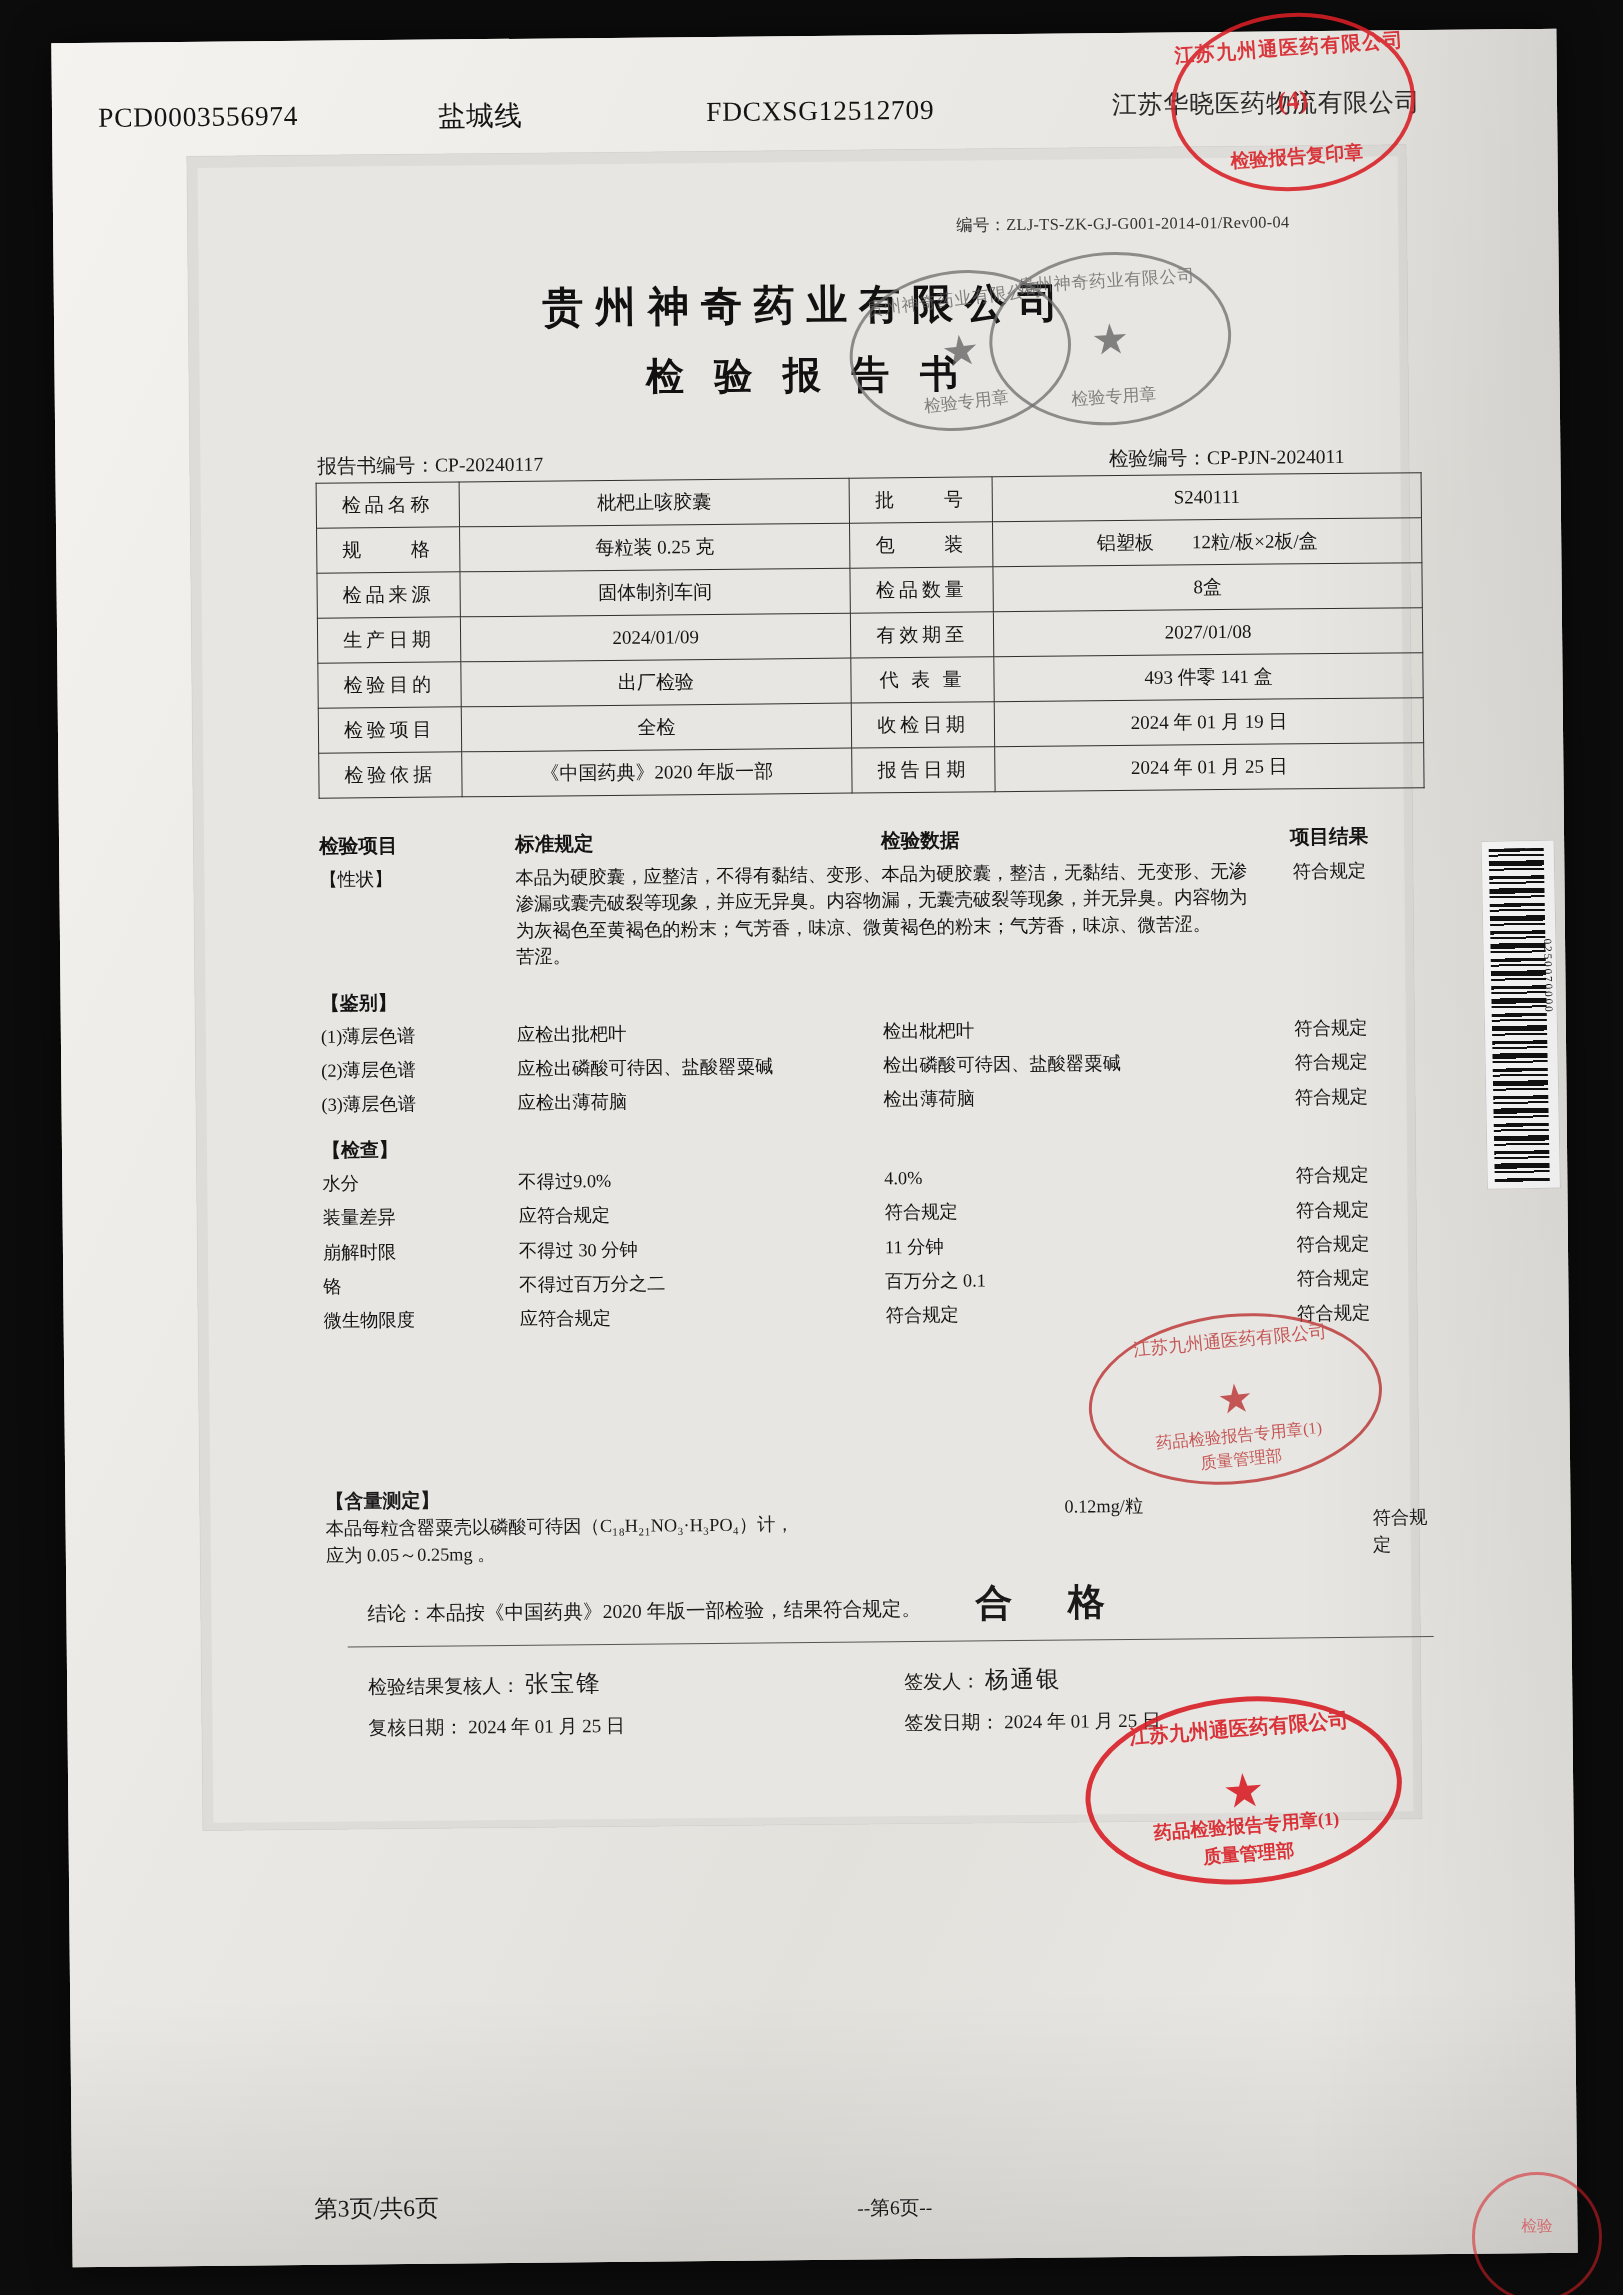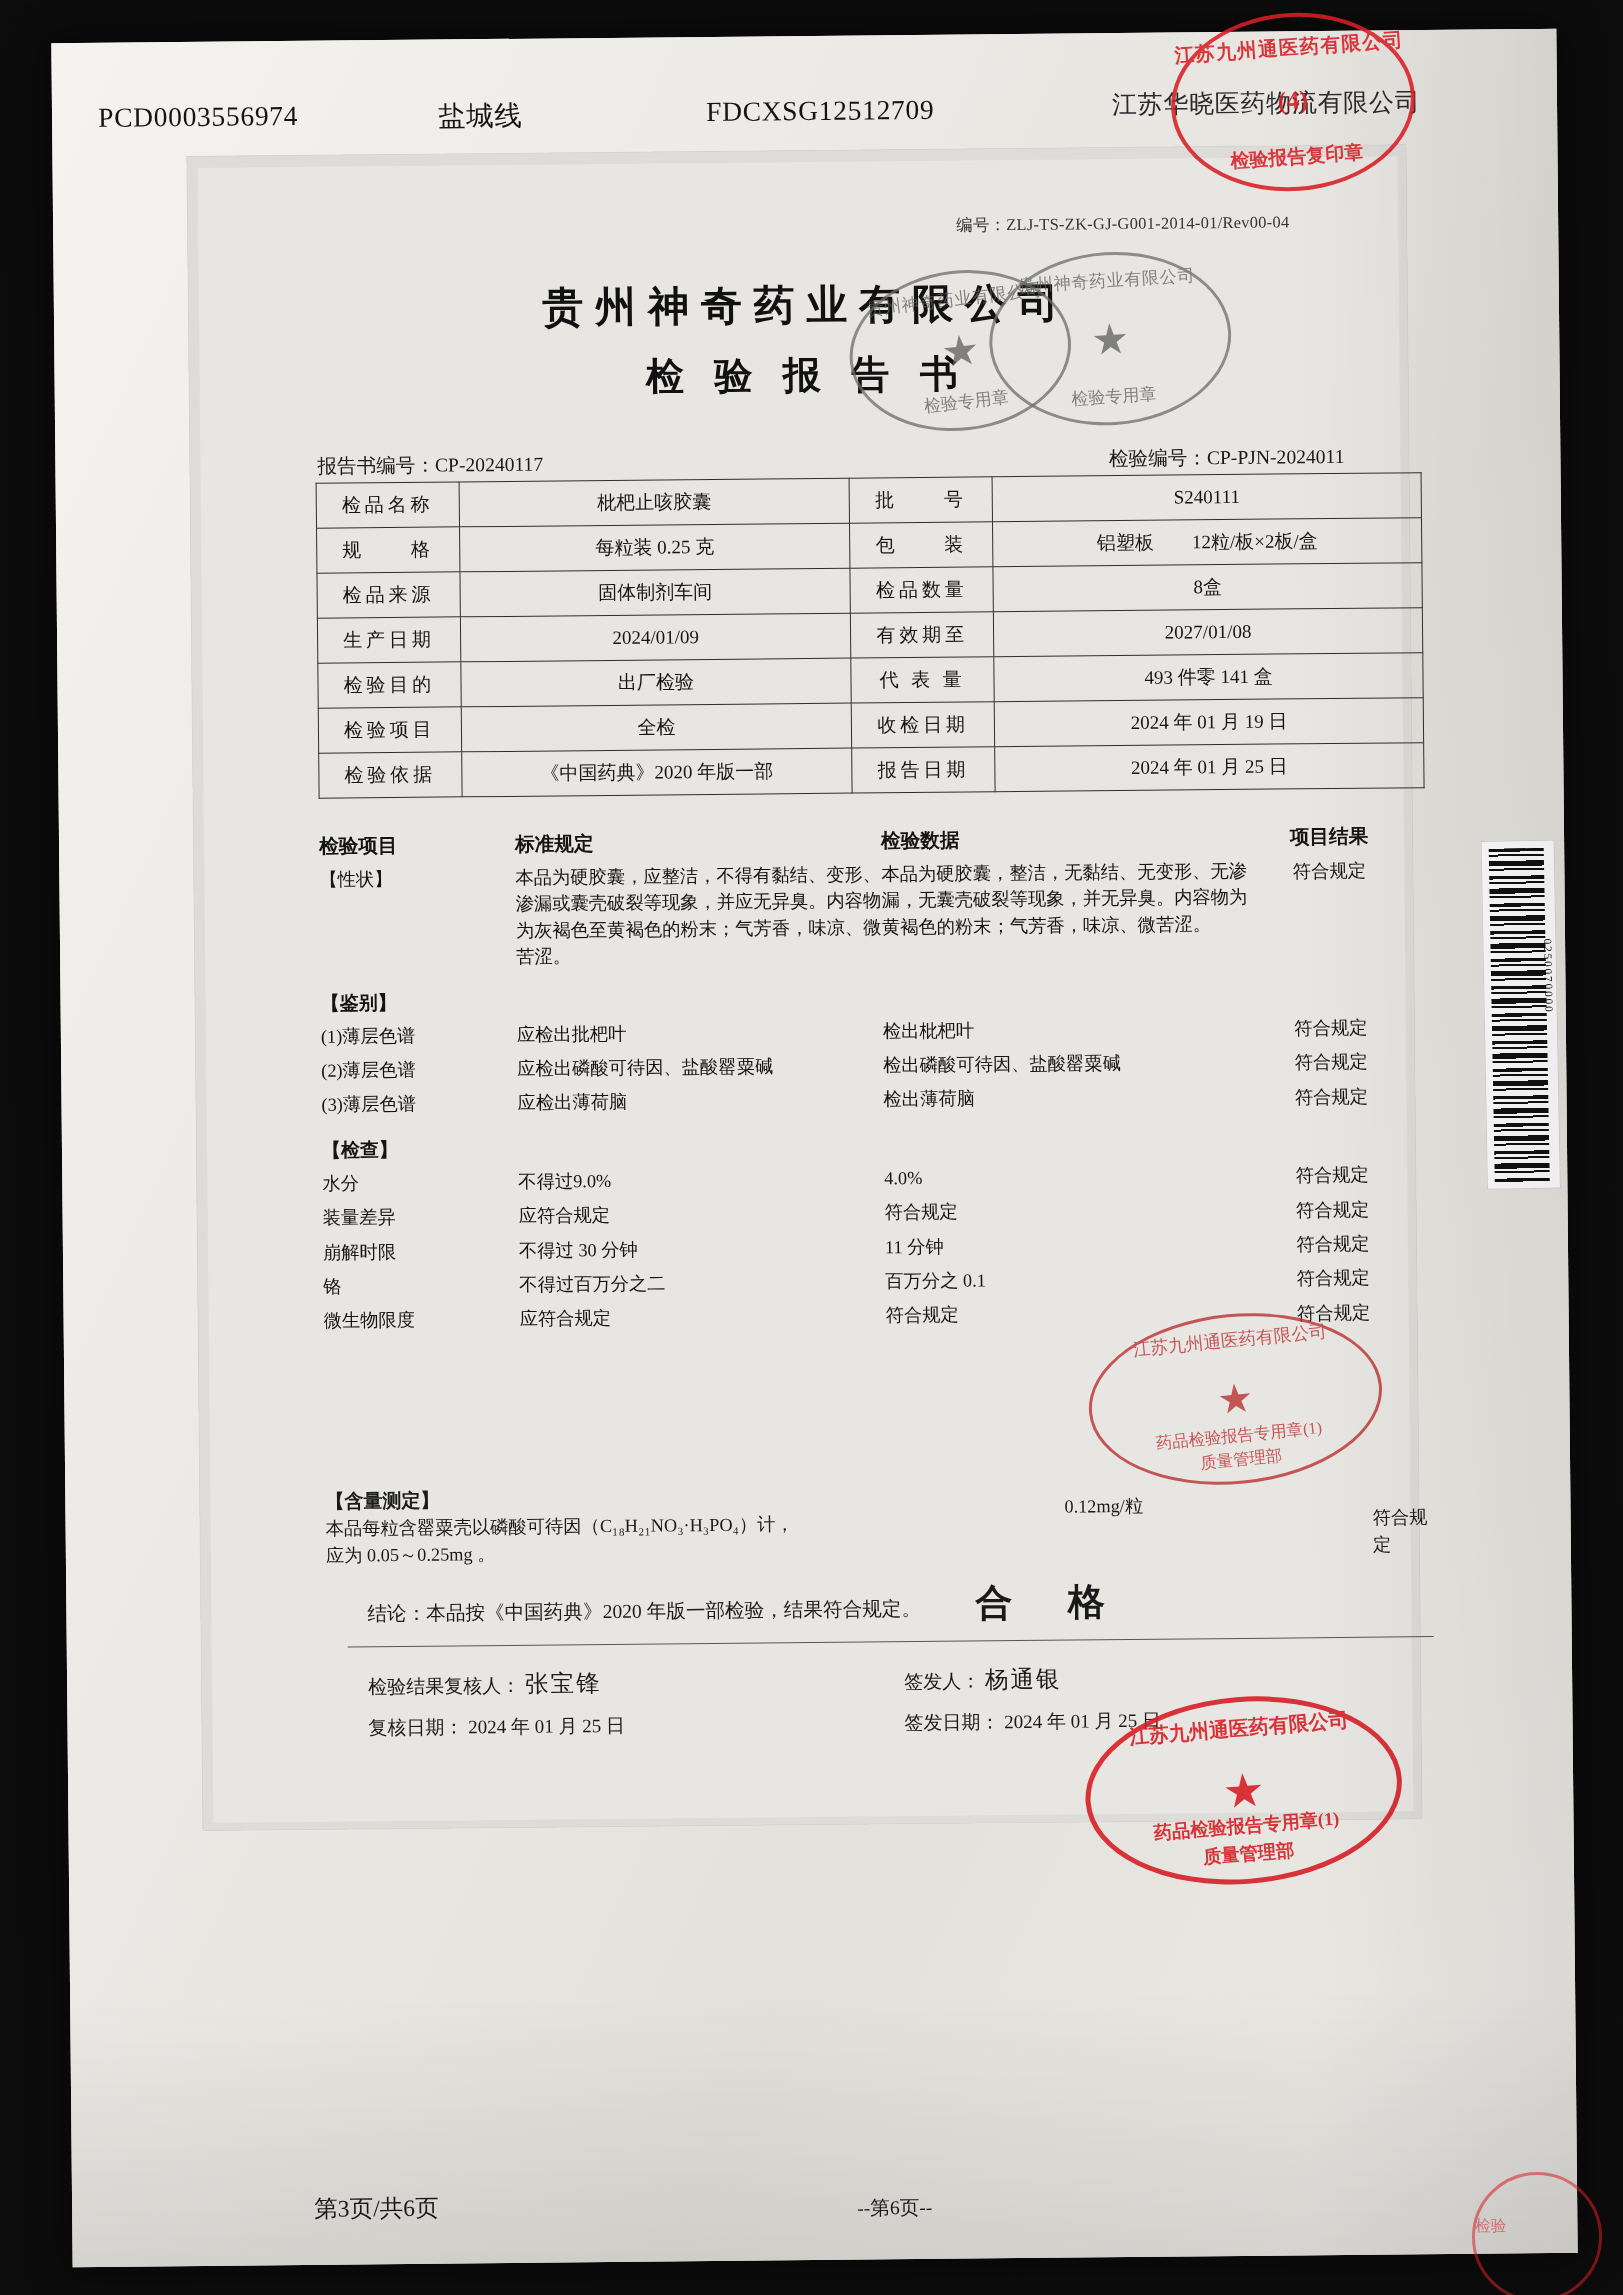--- a/index.html
+++ b/index.html
@@ -137,21 +137,21 @@
 
   #stamp-bottom{left:1017px;top:1665px;width:307px;height:177px;transform:rotate(-4deg);
     border:5.2px solid #d81f26;color:#d81f26;border-radius:50%;position:absolute;opacity:.9;}
   #stamp-bottom .arc{position:absolute;left:0;right:0;top:13px;text-align:center;font-size:20px;font-weight:bold;}
   #stamp-bottom .l2{position:absolute;left:0;right:0;bottom:41px;text-align:center;font-size:18.3px;font-weight:bold;}
   #stamp-bottom .l3{position:absolute;left:0;right:0;bottom:13px;text-align:center;font-size:18.3px;font-weight:bold;}
   #stamp-bottom .star{color:#d81f26;font-size:41px;}
 
   #stamp-corner{position:absolute;left:1472px;top:2172px;width:124px;height:124px;
     border:3.9px solid #d81f26;border-radius:50%;color:#d81f26;opacity:.55;}
-  #stamp-corner .ctxt{position:absolute;left:0;right:0;top:41px;text-align:left;font-size:15.7px;}
+  #stamp-corner .ctxt{position:absolute;left:0;right:0;top:41px;text-align:center;font-size:15.7px;}
 </style>
 </head>
 <body>
 
 <div id="sheet">
   <div id="paper-inner">
 
     <div class="topline" id="hdr-pcd">PCD0003556974</div>
     <div class="topline" id="hdr-line">盐城线</div>
     <div class="topline" id="hdr-fd">FDCXSG12512709</div>

